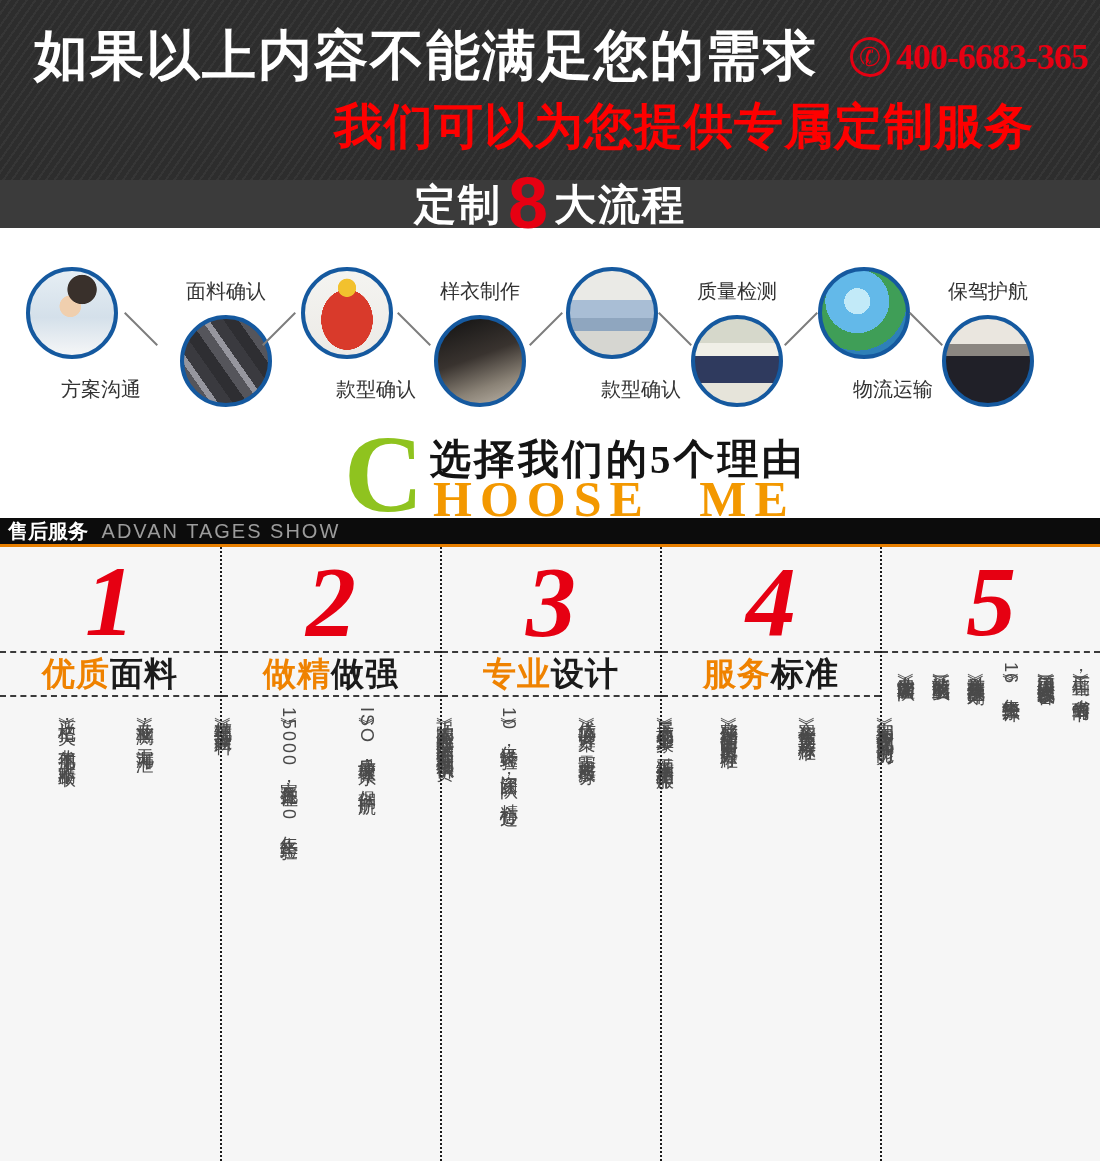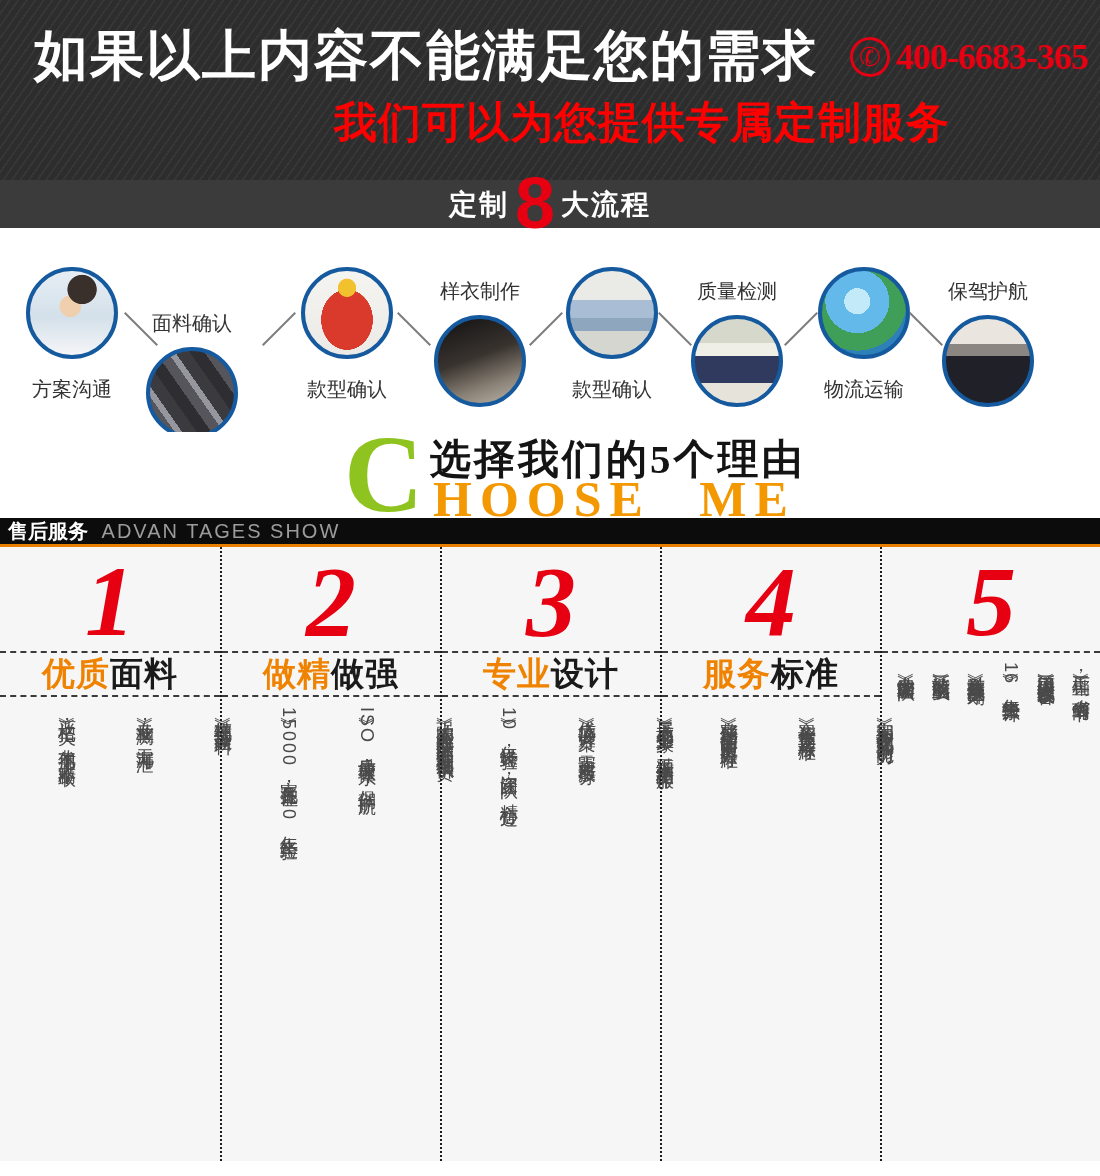--- a/index.html
+++ b/index.html
@@ -10,38 +10,38 @@
     background-image:repeating-linear-gradient(125deg,rgba(255,255,255,.045) 0 2px,rgba(0,0,0,0) 2px 7px);
     overflow:hidden;}
   .banner-headline{position:absolute;left:34px;top:20px;font-size:54px;font-weight:bold;
     color:#ffffff;letter-spacing:2px;white-space:nowrap;}
   .banner-phone{position:absolute;right:12px;top:36px;display:flex;align-items:center;color:#e60012;}
   .phone-ring{width:40px;height:40px;border:3px solid #e60012;border-radius:50%;
     display:flex;align-items:center;justify-content:center;font-size:26px;color:#e60012;
     transform:rotate(-12deg);box-sizing:border-box;}
   .phone-number{font-family:"Liberation Serif",serif;font-size:36px;font-weight:bold;
     margin-left:6px;letter-spacing:-1px;}
-  .banner-subheadline{position:absolute;left:334px;top:94px;font-size:43px;font-weight:bold;
+  .banner-subheadline{position:absolute;left:334px;top:94px;font-size:49px;font-weight:bold;
     color:#fe0000;letter-spacing:1px;white-space:nowrap;}
 
   
   .subbar{height:48px;background:#3b3b3b;text-align:center;line-height:48px;overflow:visible;position:relative;z-index:2;}
-  .subbar .pre,.subbar .post{color:#ffffff;font-size:28px;font-weight:bold;vertical-align:middle;letter-spacing:2px;}
+  .subbar .pre,.subbar .post{color:#ffffff;font-size:42px;font-weight:bold;vertical-align:middle;letter-spacing:2px;}
   .subbar .big8{color:#e60012;font-size:72px;font-weight:bold;vertical-align:middle;
     display:inline-block;margin:0 6px;transform:translateY(-2px);font-family:"Liberation Sans",sans-serif;}
 
   
   .process{position:relative;height:204px;background:#ffffff;}
   .step{position:absolute;width:138px;top:0;height:204px;}
   .circle{position:absolute;left:23px;width:92px;height:92px;border-radius:50%;
     border:4px solid #15599f;box-sizing:border-box;}
   .step-top .circle{top:39px;}
   .step-bottom .circle{top:87px;}
   .step-label{position:absolute;width:138px;text-align:center;font-size:20px;color:#333333;white-space:nowrap;}
-  .step-top .step-label{top:148px;}
+  .step-top .step-label{top:148px;text-align:right;}
   .step-bottom .step-label{top:50px;}
   .connector{position:absolute;top:100px;width:46px;border-top:2px solid #7d7d7d;}
   .conn-down{transform:rotate(45deg);}
   .conn-up{transform:rotate(-45deg);}
   
   .img0{background:radial-gradient(circle at 62% 22%,#39302b 0 17%,rgba(0,0,0,0) 18%),
         radial-gradient(circle at 48% 42%,#f0cfae 0 16%,rgba(0,0,0,0) 17%),
         linear-gradient(180deg,#e6eef4 0%,#d4e0ea 55%,#f5f6f7 100%);}
   .img1{background:repeating-linear-gradient(55deg,#2e2e32 0 12px,#55555b 12px 22px,#96969e 22px 28px,#3a3a3f 28px 40px);}
   .img2{background:radial-gradient(circle at 50% 20%,#f2c12e 0 11%,rgba(0,0,0,0) 12%),
@@ -99,21 +99,21 @@
 <div class="subbar">
   <span class="pre">定制</span><span class="big8">8</span><span class="post">大流程</span>
 </div>
 
 <div class="process" id="process-row">
     <div class="step step-top" style="left: 3px;">
       <div class="circle img0"></div>
       <div class="step-label">方案沟通</div>
     </div>
     <div class="connector conn-down" style="left: 118px;"></div>
-    <div class="step step-bottom" style="left: 123px; margin-top: 32px;">
+    <div class="step step-bottom" style="left: 157px;">
       <div class="circle img1"></div>
       <div class="step-label">面料确认</div>
     </div>
     <div class="connector conn-up" style="left: 255.5px;"></div>
     <div class="step step-top" style="left: 278px;">
       <div class="circle img2"></div>
       <div class="step-label">款型确认</div>
     </div>
     <div class="connector conn-down" style="left: 390.5px;"></div>
     <div class="step step-bottom" style="left: 411px;">

